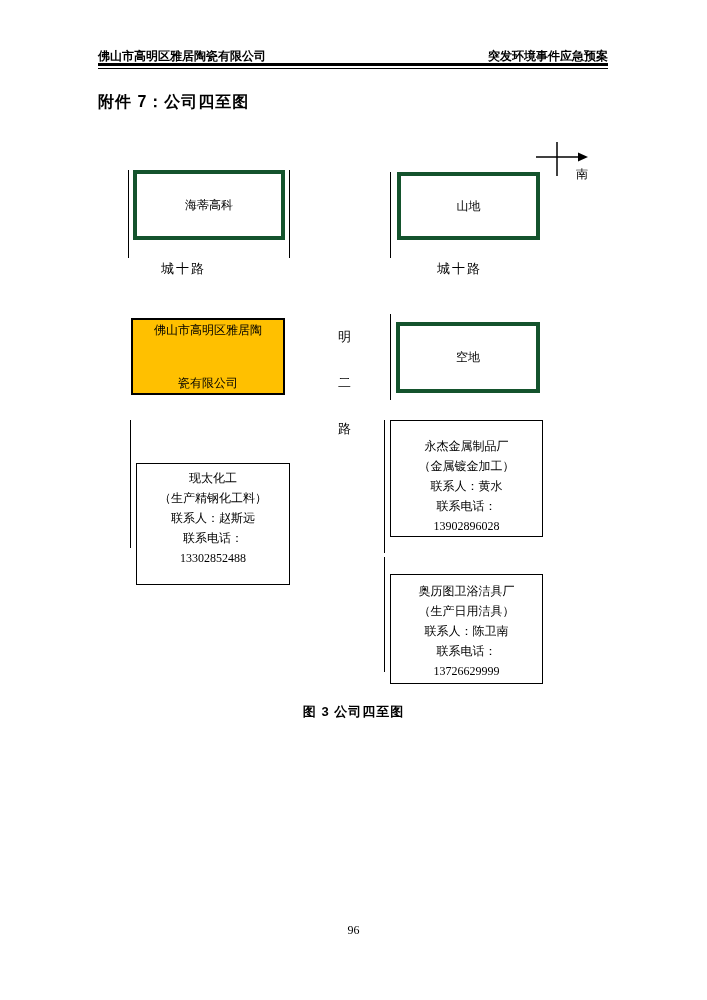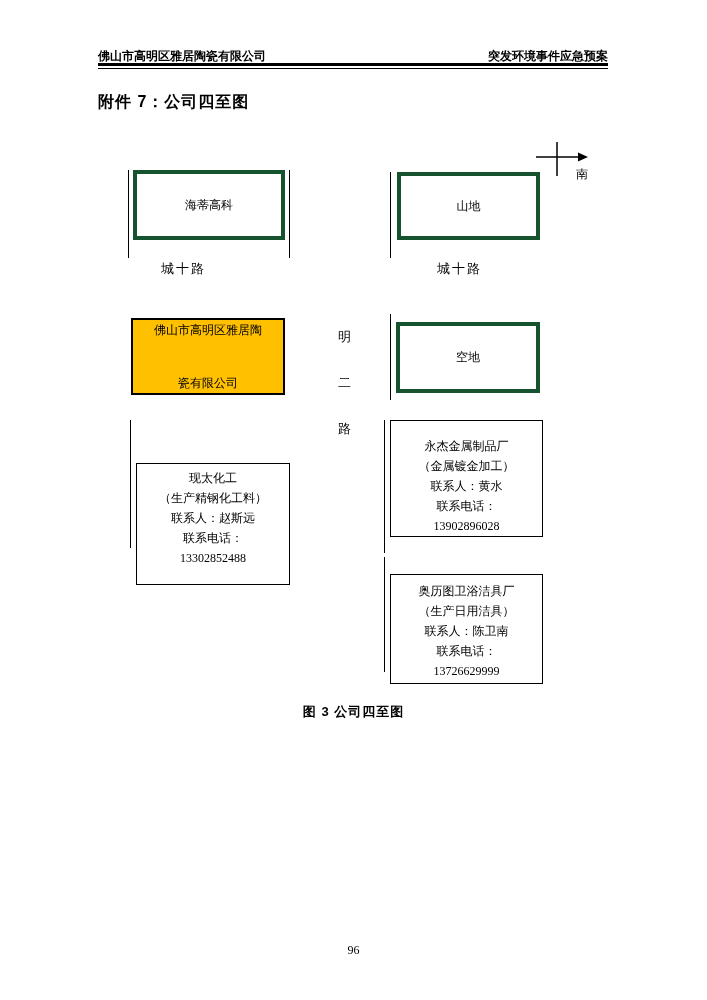--- a/index.html
+++ b/index.html
@@ -52,21 +52,21 @@
   .factory{border:1px solid #000;box-sizing:border-box;text-align:center;font-size:12px;line-height:20px;background:#fff;}
   .factory-left{left:136px;top:424px;width:154px;height:122px;padding-top:4px;margin-top:39px;}
   .line-factory-left{left:130px;top:420px;height:128px;}
   .factory-r1{left:390px;top:420px;width:153px;height:117px;padding-top:15px;}
   .line-factory-r1{left:384px;top:420px;height:133px;}
   .factory-r2{left:390px;top:560px;width:153px;height:110px;padding-top:6px;margin-top:14px;}
   .line-factory-r2{left:384px;top:557px;height:115px;}
 
   .caption{left:0;top:703px;width:707px;text-align:center;font-size:13px;font-weight:bold;
     font-family:"Liberation Sans","DejaVu Sans",sans-serif;letter-spacing:1px;}
-  .page-number{left:0;top:923px;width:707px;text-align:center;font-size:12px;margin-top:20px;}
+  .page-number{left:0;top:923px;width:707px;text-align:center;font-size:12px;}
 </style>
 </head>
 <body>
 
 <div class="page">
 
   <span class="abs header-left">佛山市高明区雅居陶瓷有限公司</span>
   <span class="abs header-right">突发环境事件应急预案</span>
   <div class="abs header-rule"></div>
 

